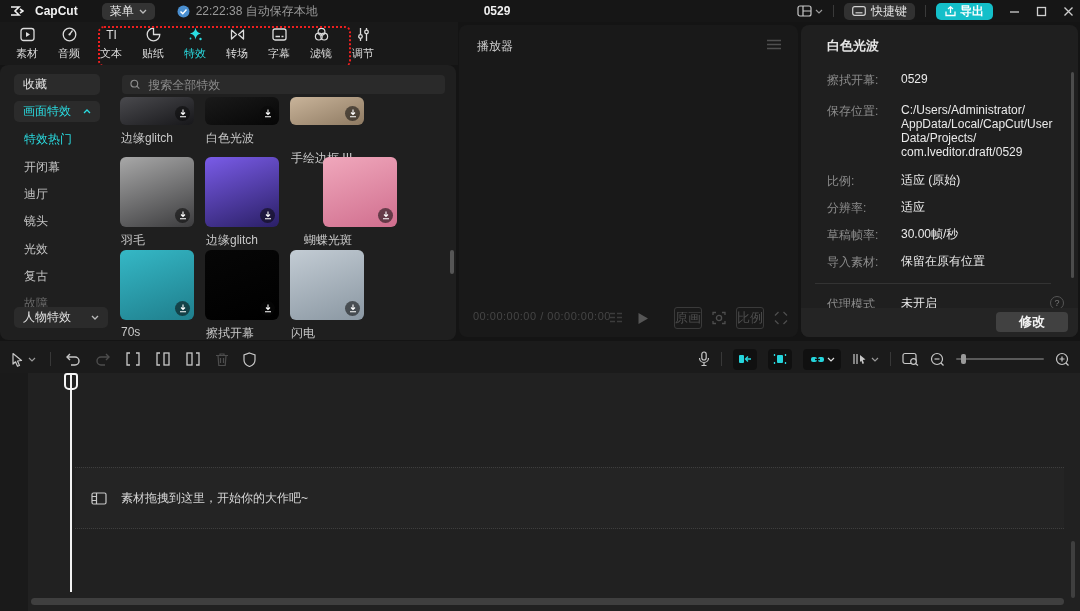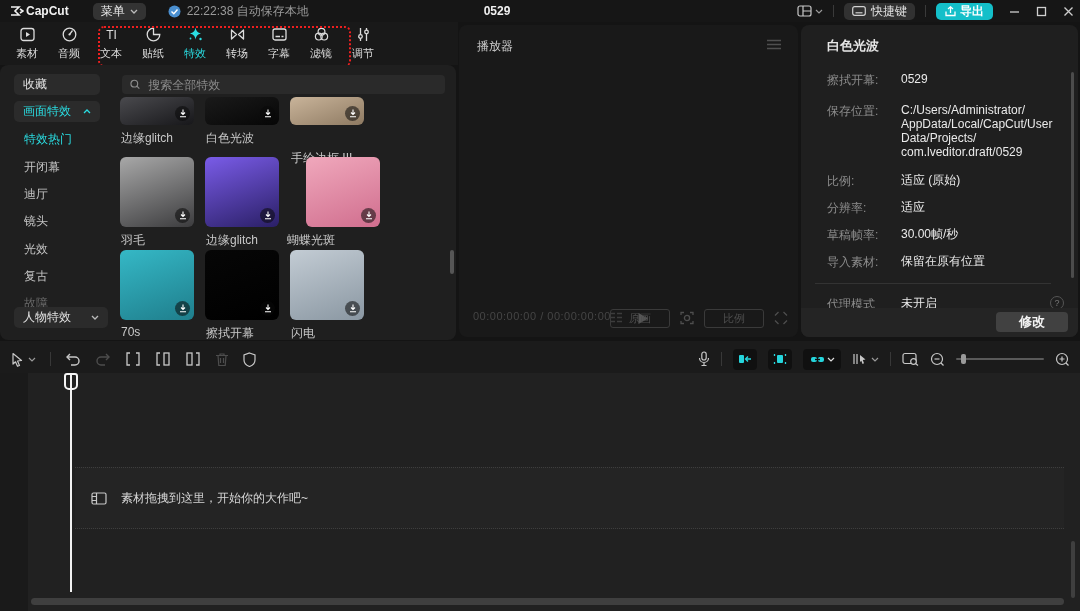--- a/index.html
+++ b/index.html
@@ -1,20 +1,20 @@
 <!DOCTYPE html>
 <html><head>
 <meta charset="utf-8">
 <style>
   html,body{margin:0;padding:0;background:#131313;font-family:"Liberation Sans","DejaVu Sans",sans-serif;}
   .app{position:relative;width:1080px;height:611px;background:#141414;overflow:hidden;color:#e4e4e4;}
   svg{display:block;}
   
   .titlebar{position:absolute;left:0;top:0;width:1080px;height:22px;background:#161616;display:flex;align-items:center;}
-  .logo{display:flex;align-items:center;gap:2px;margin-left:10px;font-weight:bold;font-size:12px;color:#f2f2f2;}
+  .logo{display:flex;align-items:center;gap:11px;margin-left:10px;font-weight:bold;font-size:12px;color:#f2f2f2;}
   .menu-btn{margin-left:24px;background:#333;border-radius:5px;height:17px;padding:0 8px;display:flex;align-items:center;gap:5px;font-size:12px;color:#ececec;}
   .save-status{margin-left:22px;display:flex;align-items:center;gap:6px;font-size:12px;color:#9a9a9a;}
   .doc-title{position:absolute;left:457px;top:0;width:80px;height:22px;line-height:22px;text-align:center;font-size:12px;font-weight:bold;color:#f0f0f0;}
   .tb-right{position:absolute;right:6px;top:0;height:22px;display:flex;align-items:center;gap:10px;}
   .tb-sep{width:1px;height:12px;background:#3a3a3a;}
   .layout-btn{display:flex;align-items:center;gap:3px;color:#c9c9c9;}
   .shortcut-btn{background:#313131;border-radius:5px;height:17px;padding:0 8px;display:flex;align-items:center;gap:5px;font-size:12px;color:#e2e2e2;}
   .export-btn{background:#14bfc9;border-radius:5px;height:17px;padding:0 9px;display:flex;align-items:center;gap:4px;font-size:12px;font-weight:bold;color:#fff;}
   .winctl{display:flex;align-items:center;gap:16px;margin-left:6px;color:#cfcfcf;}
   
@@ -40,21 +40,21 @@
   .cname{position:absolute;left:1px;font-size:12px;color:#c9c9c9;white-space:nowrap;}
   .vthumb{position:absolute;width:4px;border-radius:2px;background:#565656;}
   
   .player{position:absolute;left:459px;top:25px;width:339px;height:312px;background:#191919;border-radius:8px;}
   .player-title{position:absolute;left:18px;top:13px;font-size:12px;color:#cfcfcf;}
   .player-menu{position:absolute;right:16px;top:14px;color:#4f4f4f;}
   .player-foot{position:absolute;left:0;bottom:7px;width:100%;height:24px;}
   .timecode{position:absolute;left:14px;top:4px;font-size:11px;color:#454545;letter-spacing:.5px;}
   .pf-center{position:absolute;left:0;top:0;width:100%;height:24px;display:flex;align-items:center;justify-content:center;gap:14px;color:#4e4e4e;}
   .pf-right{position:absolute;right:10px;top:0;height:24px;display:flex;align-items:center;gap:10px;color:#4e4e4e;}
-  .minibox{border:1px solid #3a3a3a;border-radius:3px;font-size:11px;color:#4e4e4e;padding:1px 18px;}
+  .minibox{border:1px solid #3a3a3a;border-radius:3px;font-size:13px;color:#4e4e4e;padding:1px 0;}
   
   .params{position:absolute;left:801px;top:25px;width:277px;height:312px;background:#1f1f1f;border-radius:8px;}
   .params-title{position:absolute;left:26px;top:12px;font-size:13px;font-weight:bold;color:#e6e6e6;}
   .prow{position:absolute;left:26px;width:240px;font-size:12px;display:flex;}
   .plabel{width:74px;color:#8c8c8c;flex:none;}
   .pvalue{color:#eaeaea;white-space:pre-line;line-height:14px;width:166px;}
   .pdivider{position:absolute;left:14px;top:258px;width:236px;height:1px;background:#333;}
   .proxy-help{position:absolute;right:14px;top:271px;width:12px;height:12px;border:1px solid #555;border-radius:50%;color:#777;font-size:9px;line-height:12px;text-align:center;}
   .params-foot{position:absolute;left:0;bottom:0;width:100%;height:29px;background:#242424;border-radius:0 0 8px 8px;}
   .modify-btn{position:absolute;right:10px;top:4px;width:72px;height:20px;background:#414141;border:none;border-radius:4px;color:#f2f2f2;font-size:13px;font-weight:bold;font-family:inherit;}
@@ -295,21 +295,21 @@
       <div class="card" style="left:93px;top:92px;">
         <div class="thumb" style="height: 70px; background: linear-gradient(160deg, rgb(122, 92, 232) 0%, rgb(42, 31, 102) 100%);">
           <div class="dl">
               <svg width="8" height="9" viewBox="0 0 8 9">
                 <path d="M4 0.5 V5 M2 3.5 L4 5.5 L6 3.5 M1 7.8 H7" fill="none" stroke="#fff" stroke-width="1.1"></path>
               </svg>
             </div>
         </div>
         <div class="cname" style="top:75px;">边缘glitch</div>
       </div>
-      <div class="card" style="left:174px;top:92px;padding-left:20px;">
+      <div class="card" style="left:191px;top:92px;padding-left:20px;">
         <div class="thumb" style="height: 70px; background: linear-gradient(160deg, rgb(240, 168, 188) 0%, rgb(208, 110, 142) 100%);">
           <div class="dl">
               <svg width="8" height="9" viewBox="0 0 8 9">
                 <path d="M4 0.5 V5 M2 3.5 L4 5.5 L6 3.5 M1 7.8 H7" fill="none" stroke="#fff" stroke-width="1.1"></path>
               </svg>
             </div>
         </div>
         <div class="cname" style="top:75px;">蝴蝶光斑</div>
       </div>
 

